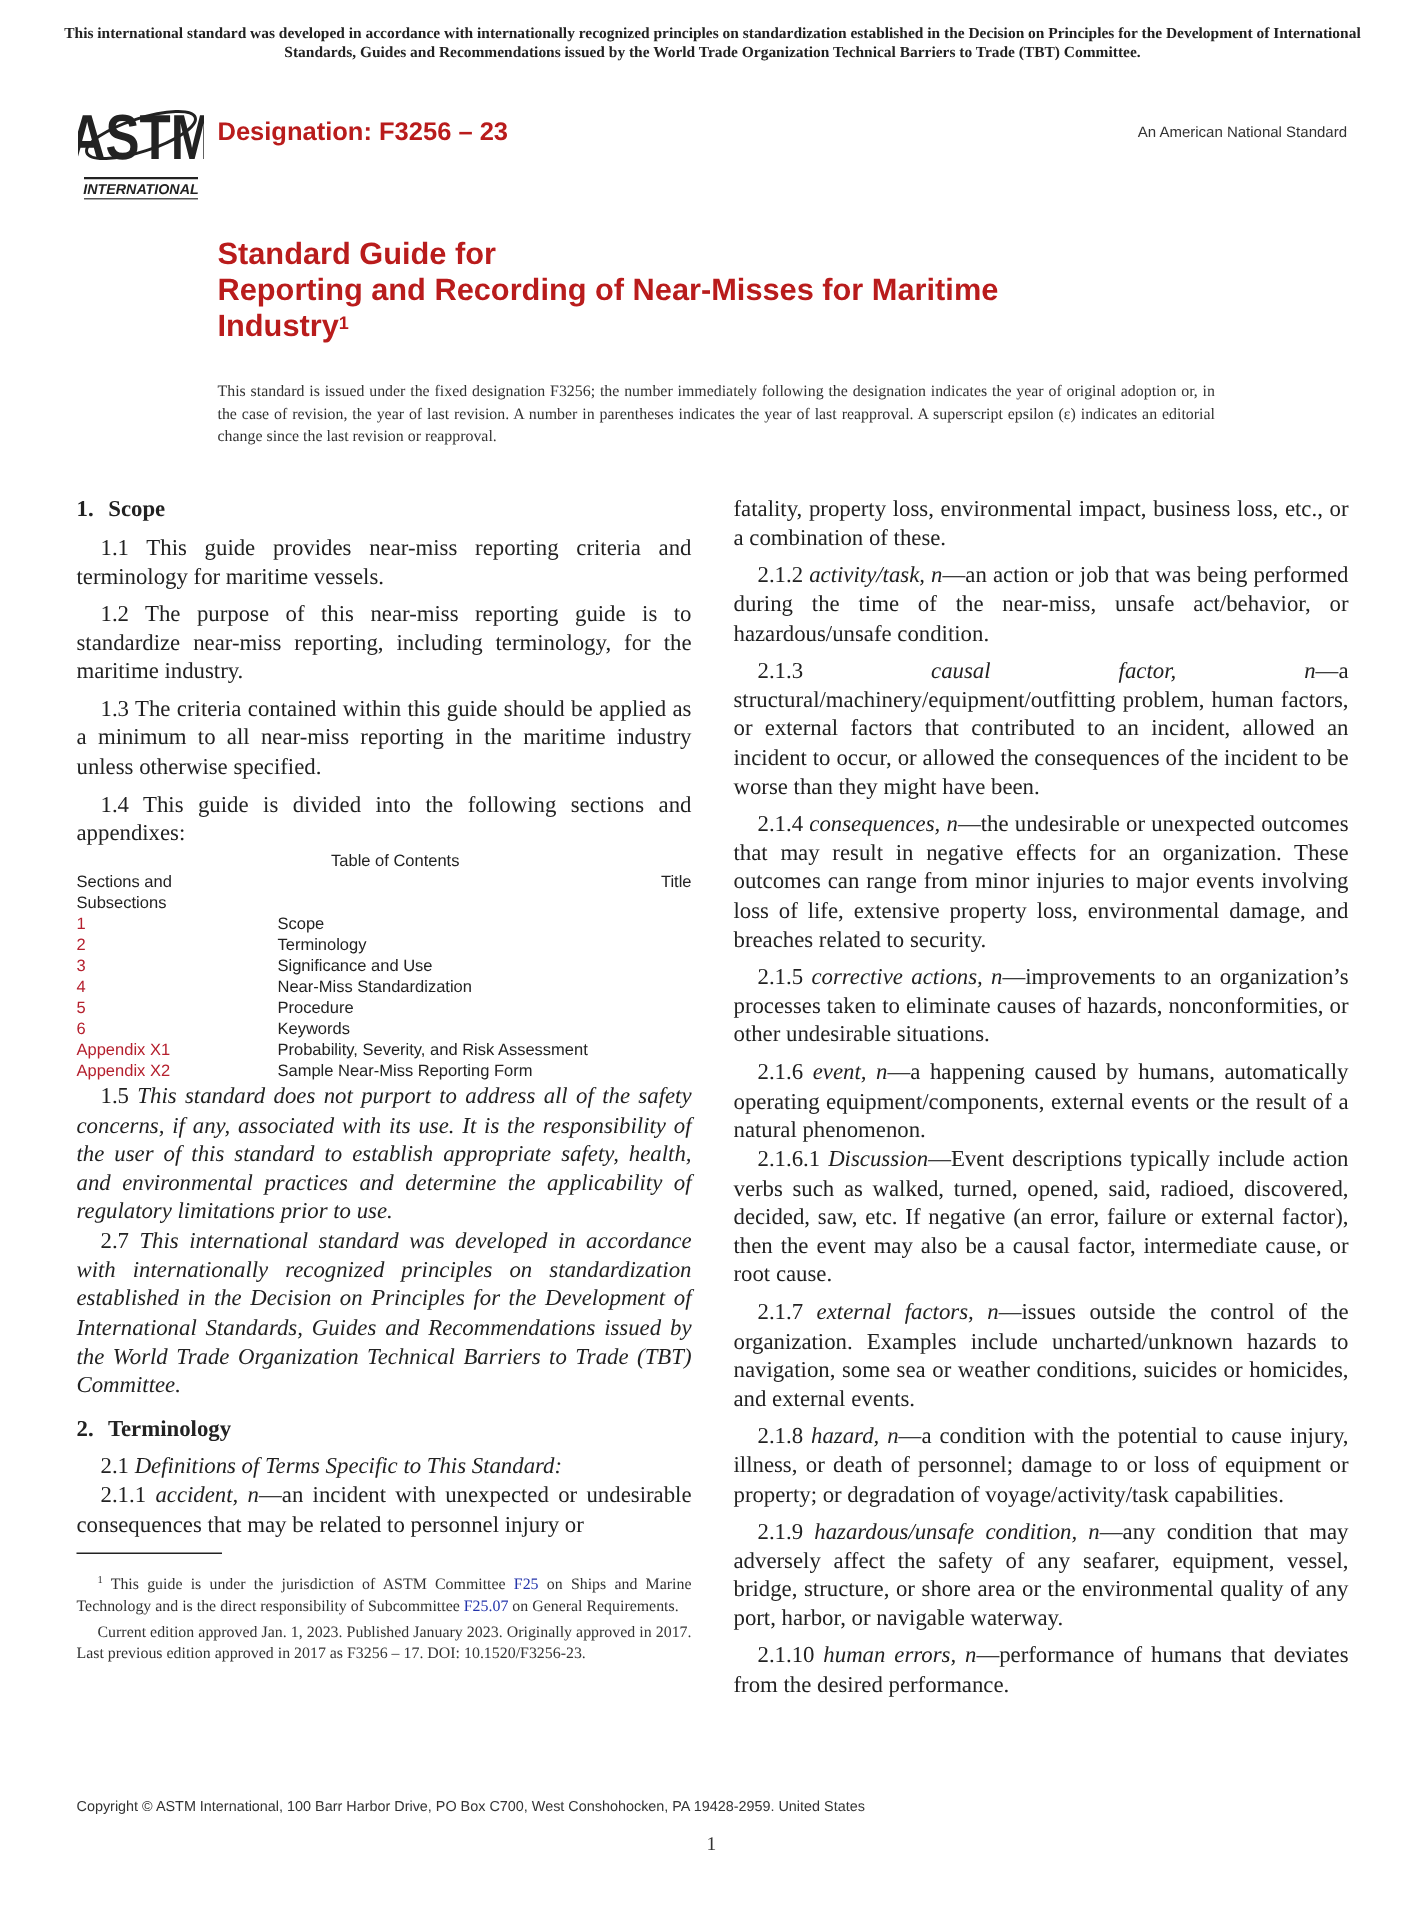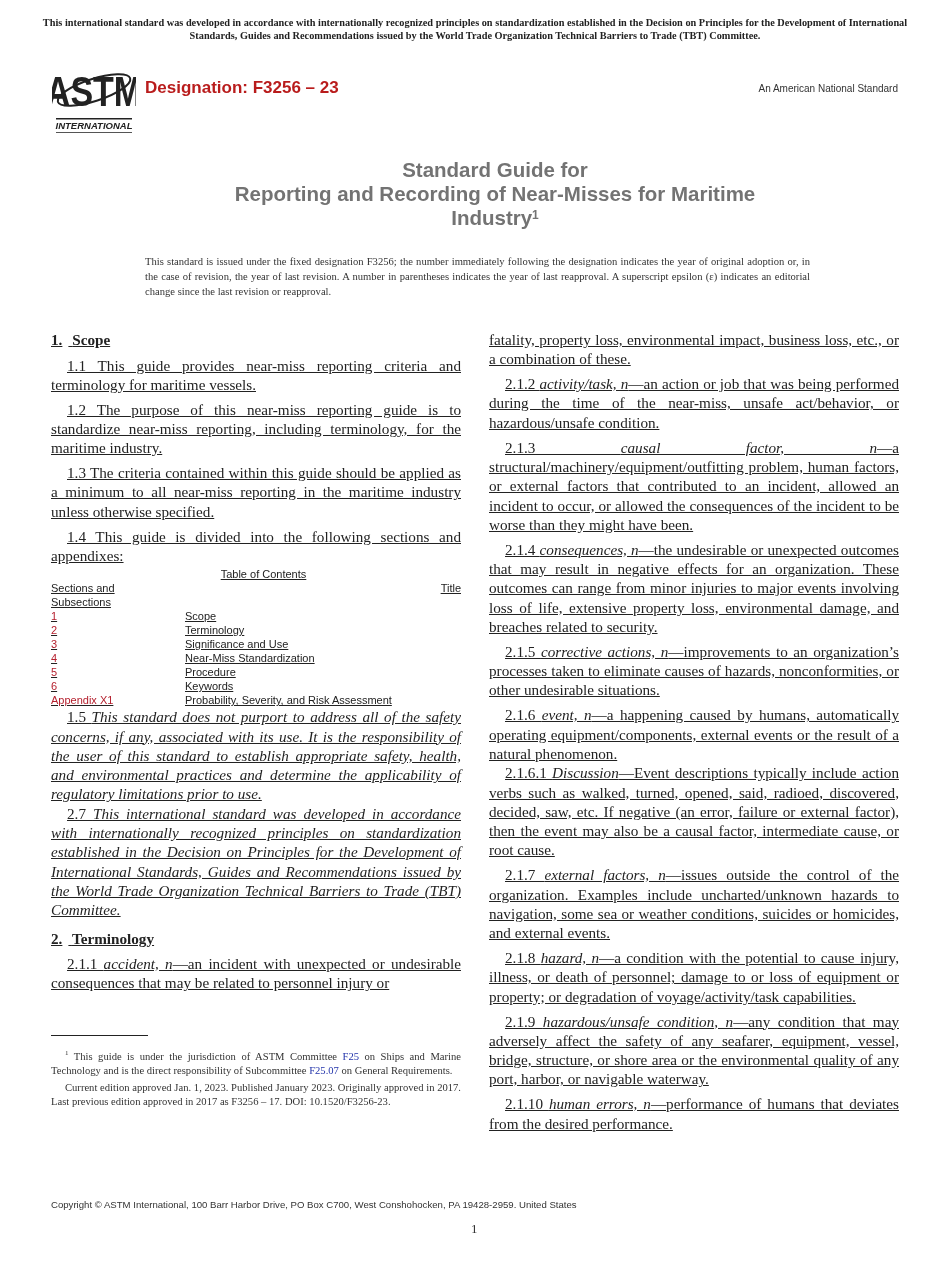--- a/index.html
+++ b/index.html
@@ -8,27 +8,27 @@
   .top-notice { position: absolute; left: 40px; top: 16px; width: 870px; text-align: center;
     font-family: "Liberation Serif", serif; font-weight: bold; font-size: 10.3px; line-height: 13px; color: #222; }
 
   .logo { position: absolute; left: 52px; top: 56px; width: 84px; height: 78px; text-align: right; }
   .designation { position: absolute; left: 145px; top: 78px; font-family: "Liberation Sans", sans-serif;
     font-weight: bold; font-size: 17px; color: #b91c1c; }
   .national { position: absolute; right: 52px; top: 83px; font-family: "Liberation Sans", sans-serif;
     font-size: 10px; color: #333; }
 
   .title-block { position: absolute; left: 145px; top: 158px; width: 700px;
-    font-family: "Liberation Sans", sans-serif; font-weight: bold; font-size: 20.5px; line-height: 24px; color: #737373; text-align: center; }
+    font-family: "Liberation Sans", sans-serif; font-weight: bold; font-size: 20.5px; line-height: 24px; color: #b91c1c; }
   .title-block sup { font-size: 12px; vertical-align: top; position: relative; top: -3px; }
 
   .issued { position: absolute; left: 145px; top: 254px; width: 665px; text-align: justify;
     font-family: "Liberation Serif", serif; font-size: 10.6px; line-height: 15px; color: #333; }
 
-  .col { position: absolute; font-family: "Liberation Serif", serif; font-size: 15.2px; line-height: 19.3px; color: #222; text-decoration: underline; }
+  .col { position: absolute; font-family: "Liberation Serif", serif; font-size: 15.2px; line-height: 19.3px; color: #222; }
   .col-left { left: 51px; top: 330px; width: 410px; }
   .col-right { left: 489px; top: 330px; width: 410px; }
 
   .col p { margin: 0 0 5.6px 0; text-align: justify; text-indent: 16px; }
   .col p.tight { margin-bottom: 0; }
   .col p.noindent { text-indent: 0; }
   .col h2 { font-size: 15.2px; font-weight: bold; margin: 0 0 6.5px 0; line-height: 19px; }
   .col h2 span.num { margin-right: 6px; }
   em { font-style: italic; }
 
@@ -114,26 +114,31 @@
         <div class="c2">Procedure</div>
       </div>
     <div class="toc-row">
         <div class="c1 red">6</div>
         <div class="c2">Keywords</div>
       </div>
     <div class="toc-row">
         <div class="c1 red">Appendix X1</div>
         <div class="c2">Probability, Severity, and Risk Assessment</div>
       </div>
+    <div class="toc-row">
+        <div class="c1 red">Appendix X2</div>
+        <div class="c2">Sample Near-Miss Reporting Form</div>
+      </div>
   </div>
 
   <p class="tight"><span>1.5 </span><em>This standard does not purport to address all of the safety concerns, if any, associated with its use. It is the responsibility of the user of this standard to establish appropriate safety, health, and environmental practices and determine the applicability of regulatory limitations prior to use.</em></p>
   <p style="margin-bottom:9px"><span>2.7 </span><em>This international standard was developed in accordance with internationally recognized principles on standardization established in the Decision on Principles for the Development of International Standards, Guides and Recommendations issued by the World Trade Organization Technical Barriers to Trade (TBT) Committee.</em></p>
 
   <h2><span class="num">2.</span> <span>Terminology</span></h2>
+  <p class="tight"><span>2.1 </span><em>Definitions of Terms Specific to This Standard:</em></p>
   <p class="tight"><span>2.1.1 </span><em>accident, n</em><span>—an incident with unexpected or undesirable consequences that may be related to personnel injury or</span></p>
 </div>
 
 <div class="fn-rule"></div>
 <div class="footnotes">
   <p><sup>1</sup><span> This guide is under the jurisdiction of ASTM Committee </span><span class="blue">F25</span><span> on Ships and Marine Technology and is the direct responsibility of Subcommittee </span><span class="blue">F25.07</span><span> on General Requirements.</span></p>
   <p>Current edition approved Jan. 1, 2023. Published January 2023. Originally approved in 2017. Last previous edition approved in 2017 as F3256 – 17. DOI: 10.1520/F3256-23.</p>
 </div>
 
 <div class="col col-right">

